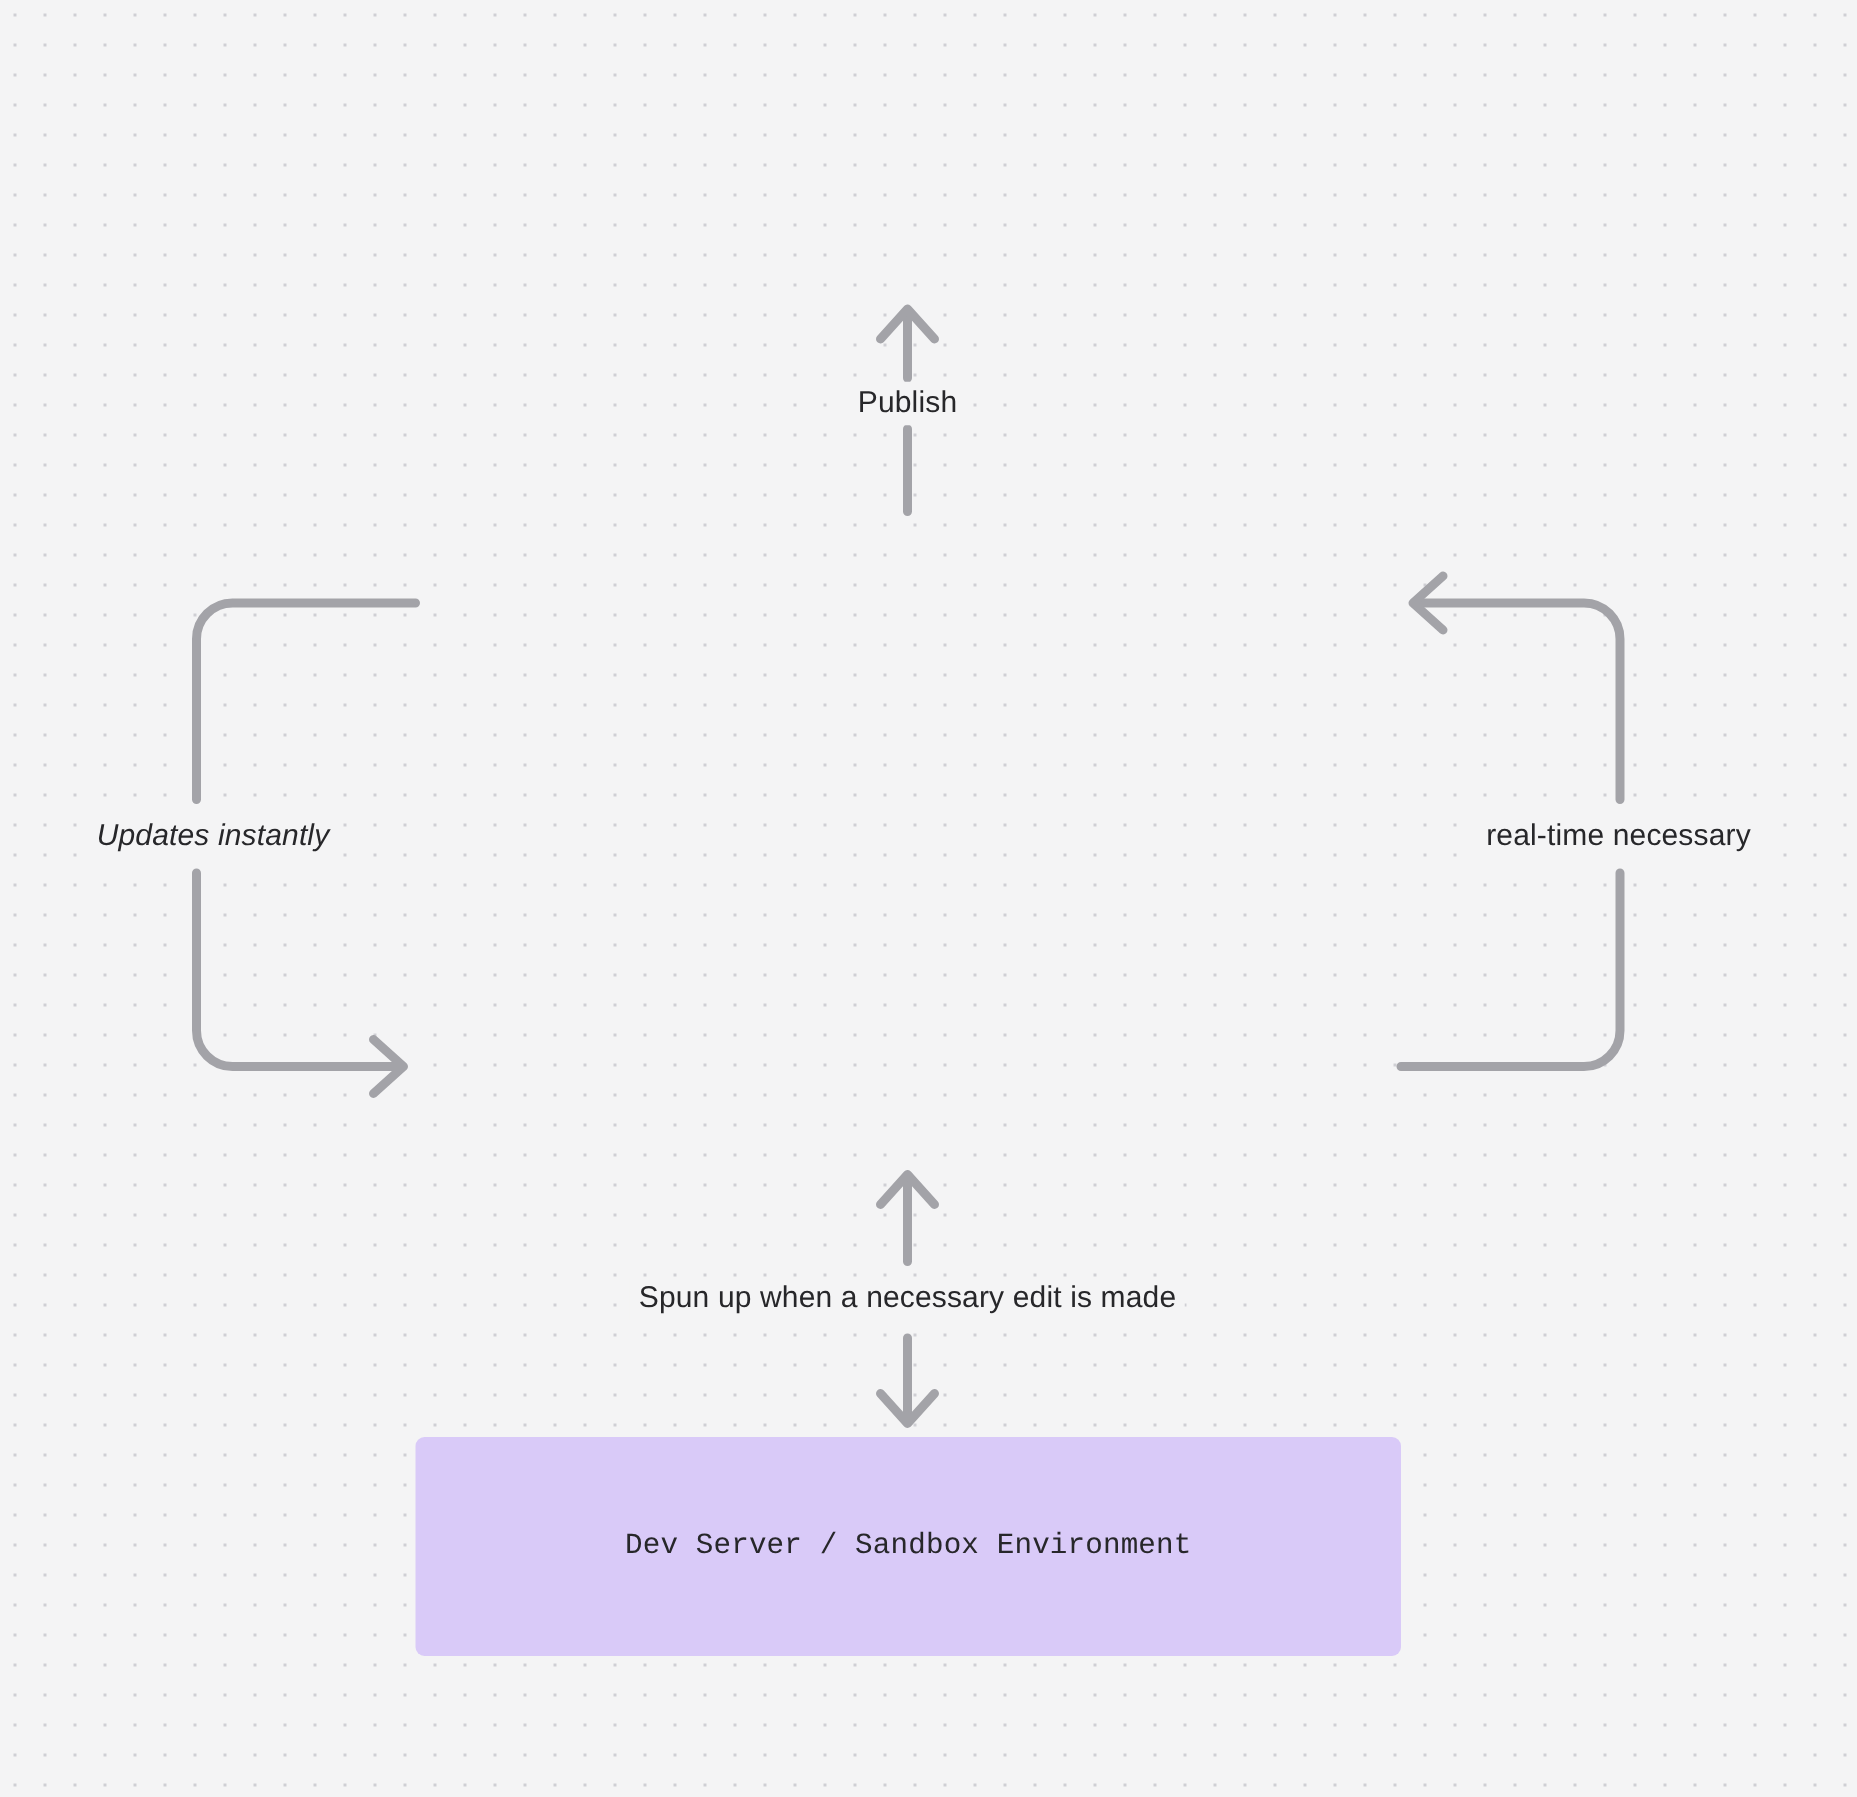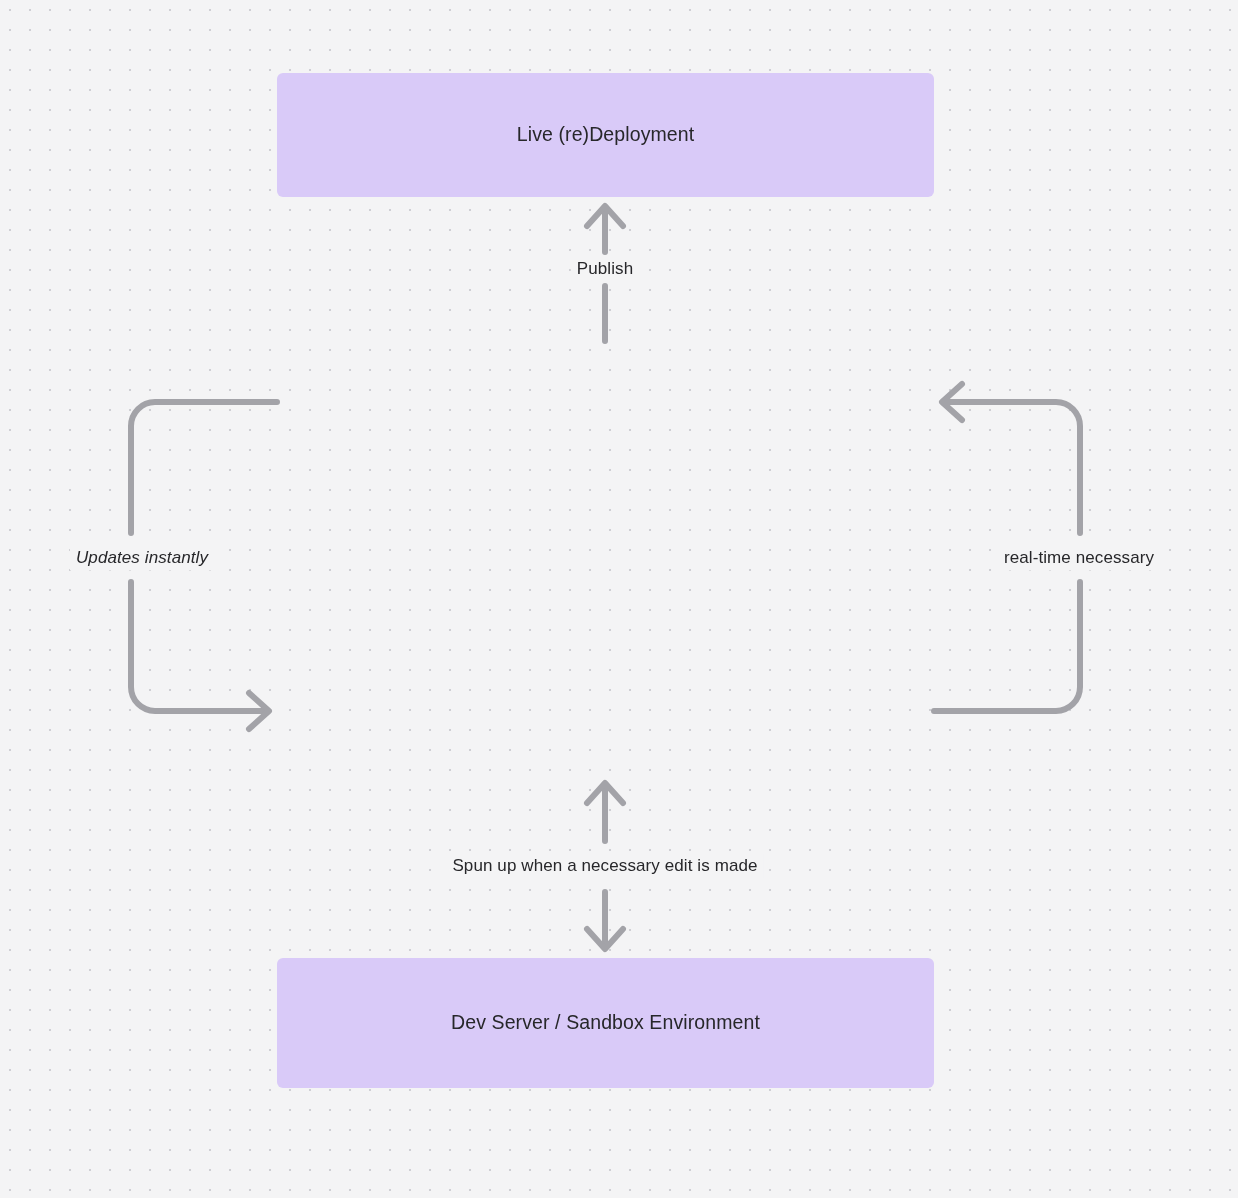--- a/index.html
+++ b/index.html
@@ -46,21 +46,21 @@
   .node-label {
     font-size: 19.5px;
     color: #27272a;
     letter-spacing: 0.1px;
     line-height: 1.3;
     white-space: nowrap;
   }
 
   .edge-label {
     position: absolute;
-    font-size: 17px;
+    font-size: 20px;
     color: #27272a;
     letter-spacing: 0.1px;
     white-space: nowrap;
     background: #f4f4f5;
     padding: 2px 6px;
     transform: translate(-50%, -50%);
     line-height: 1.25;
   }
 </style>
 </head>
@@ -92,27 +92,24 @@
       <g>
         <path d="M 605 841 L 605 785"></path>
         <path d="M 587 803 L 605 783 L 623 803"></path>
         <path d="M 605 892 L 605 947"></path>
         <path d="M 587 929 L 605 949 L 623 929"></path>
       </g>
 
     </g>
   </svg>
 
-  <div class="node" style="left:277px; top:73px; width:657px; height:124px;">
-    <span class="node-label">Live (re)Deployment</span>
-  </div>
 
 
 
-  <div class="node" style="left:277px; top:958px; width:657px; height:130px;">
+  <div class="node" style="left:277px; top:958px; width:657px; height:146px;font-family:Liberation Mono, monospace;">
     <span class="node-label">Dev Server / Sandbox Environment</span>
   </div>
 
   <div class="edge-label" style="left:605px; top:269px;">Publish</div>
 
   <div class="edge-label" style="left:142px; top:558px;font-style:italic;">Updates instantly</div>
 
   <div class="edge-label" style="left:1079px; top:558px;">real-time necessary</div>
 
   <div class="edge-label" style="left:605px; top:866px;">Spun up when a necessary edit is made</div>

